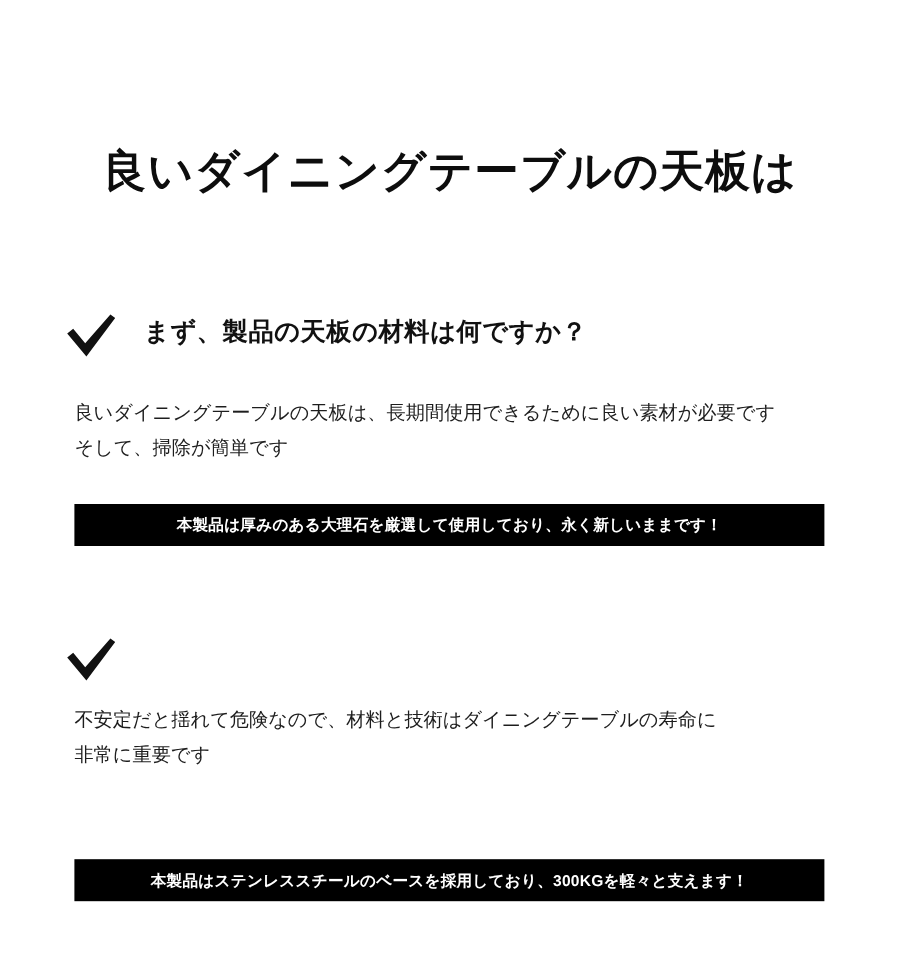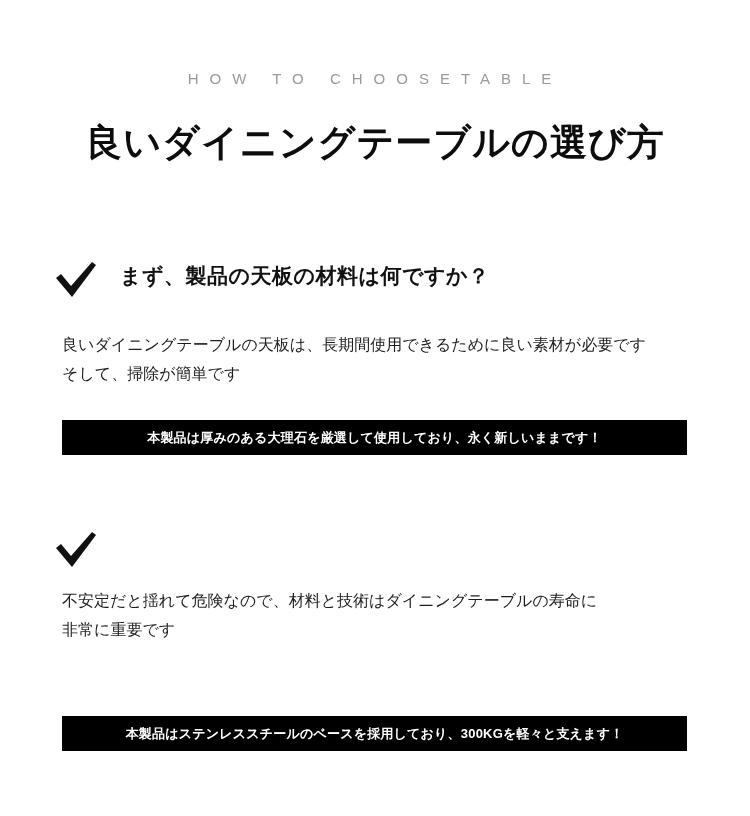--- a/index.html
+++ b/index.html
@@ -106,22 +106,21 @@
     white-space: nowrap;
   }
   .s1-banner { top: 162px; }
   .s2-banner { top: 168px; margin-top: 20px; }
 </style>
 </head>
 <body>
 
 <div class="page">
 
-  <div class="eyebrow">HOW TO CHOOSETABLE</div>
-  <div class="main-title">良いダイニングテーブルの選び方</div>
+  <div class="main-title">良いダイニングテーブルの天板は</div>
 
   <div class="section section-1">
     <div class="q-row">
       <span class="check-icon">
         <svg width="44" height="40" viewBox="0 0 44 40">
           <path d="M2 18 L7 14 L17 26 L38 2 L42 5 L18 37 Z" fill="#111111"></path>
         </svg>
       </span>
       <div class="q-text">まず、製品の天板の材料は何ですか？</div>
     </div>

